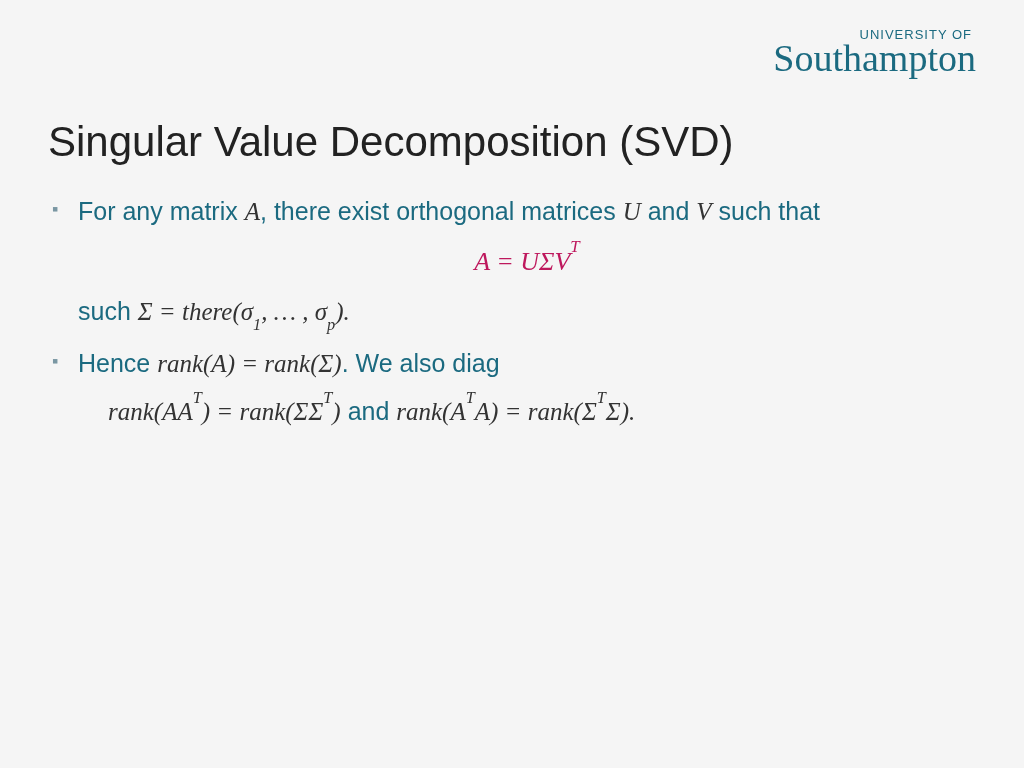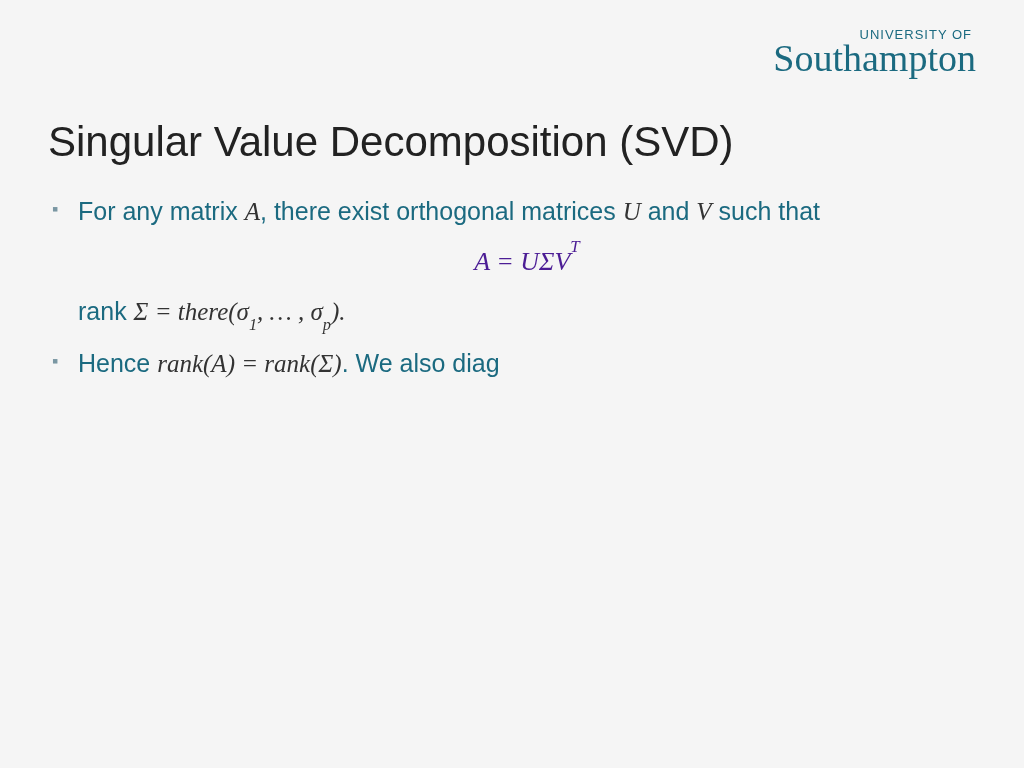--- a/index.html
+++ b/index.html
@@ -68,21 +68,21 @@
     line-height: 2.4;
   }
   .math {
     font-family: 'Cambria Math', 'Times New Roman', serif;
     font-style: italic;
     color: #333;
   }
   .eq-center {
     text-align: center;
     font-size: 26px;
-    color: #4c1d95;
+    color: #be185d;
     font-family: 'Cambria Math', 'Times New Roman', serif;
     font-style: italic;
     line-height: 2.0;
   }
   .eq-line {
     font-size: 25px;
     color: #333;
     font-family: 'Cambria Math', 'Times New Roman', serif;
     font-style: italic;
     padding-left: 30px;
@@ -103,22 +103,25 @@
 <div class="title">Singular Value Decomposition (SVD)</div>
 
 <div class="content">
   <ul class="bullets">
 
     <li>
       <span>For any matrix </span><span class="math">A</span><span>, there exist orthogonal matrices </span><span class="math">U</span><span> and </span><span class="math">V</span><span> such that</span>
       <div class="eq-center">
         <span>A = UΣV</span><sup>T</sup>
       </div>
-      <span>rank </span><span class="math">Σ = there(σ</span><sub class="math">1</sub><span class="math">, … , σ</span><sub class="math">p</sub><span class="math">).</span>
+      <span>such </span><span class="math">Σ = there(σ</span><sub class="math">1</sub><span class="math">, … , σ</span><sub class="math">p</sub><span class="math">).</span>
     </li>
 
     <li>
       <span>Hence </span><span class="math">rank(A) = rank(Σ)</span><span>. We also diag</span>
+      <div class="eq-line">
+        <span>rank(AA</span><sup>T</sup><span>) = rank(ΣΣ</span><sup>T</sup><span>)</span><span class="teal"> and </span><span>rank(A</span><sup>T</sup><span>A) = rank(Σ</span><sup>T</sup><span>Σ).</span>
+      </div>
     </li>
 
 
   </ul>
 </div>
 
 </body></html>

